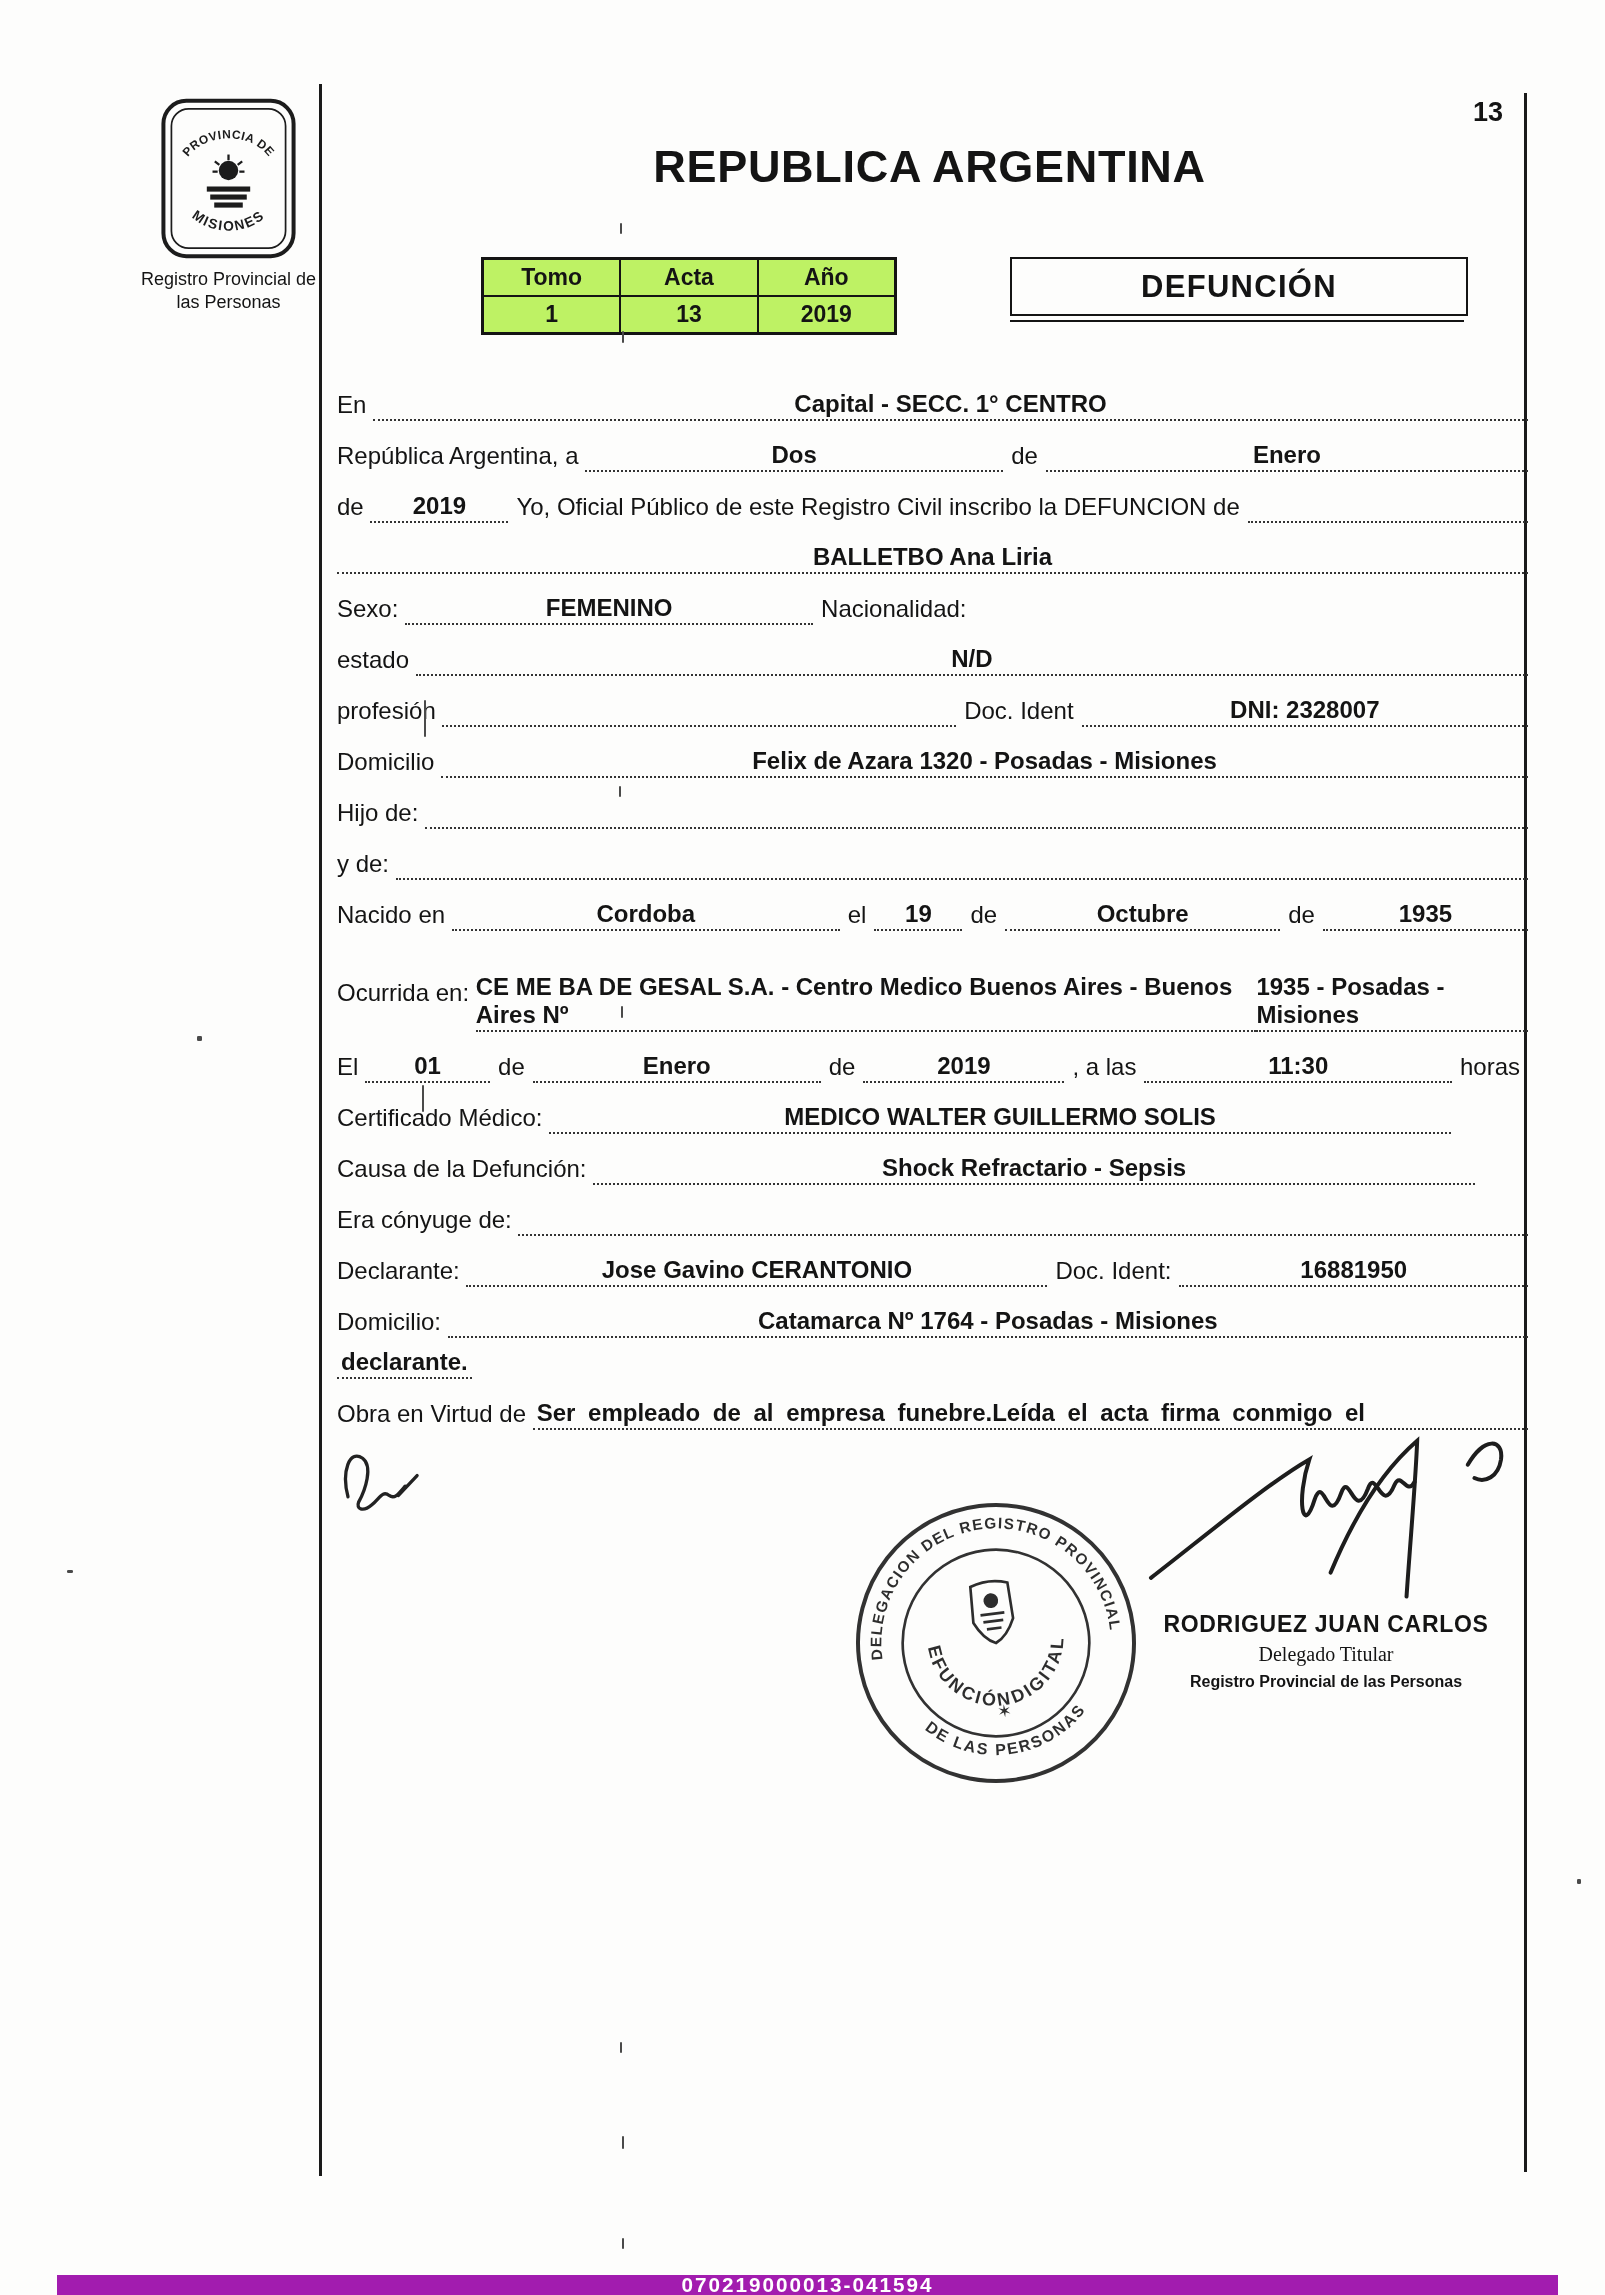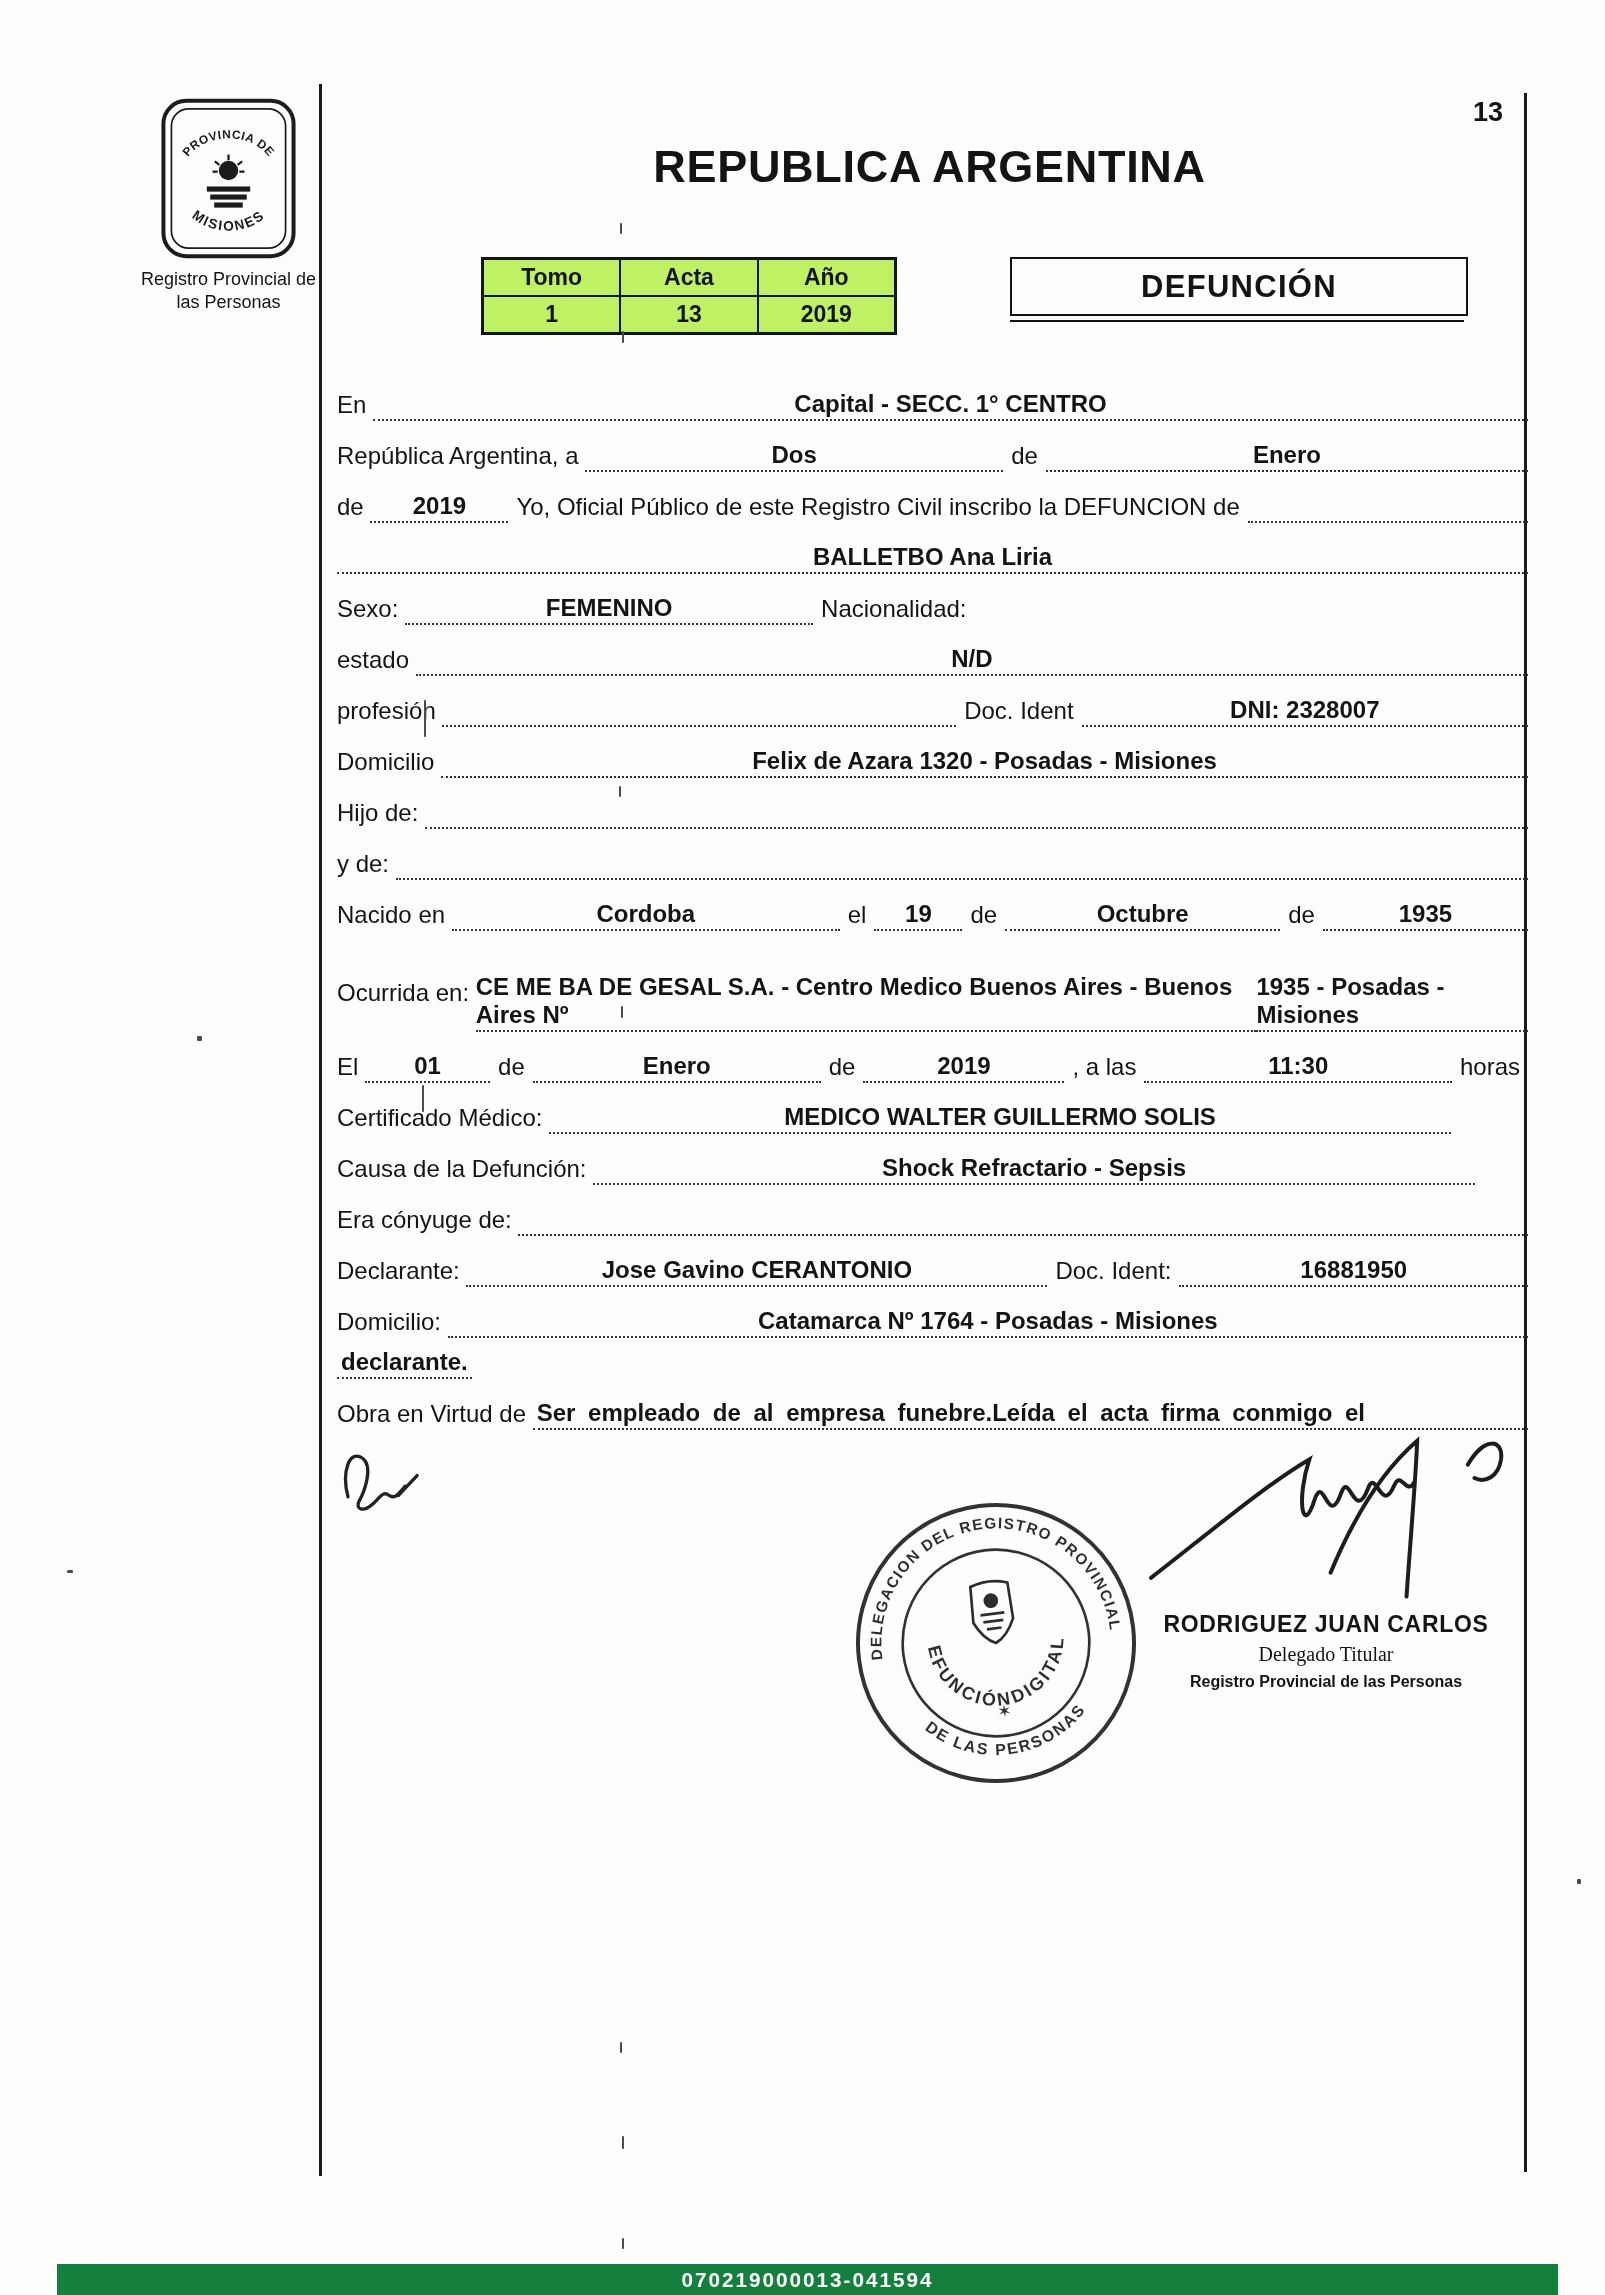--- a/index.html
+++ b/index.html
@@ -48,21 +48,21 @@
 
   .sig-left{position:absolute;left:336px;top:1433px;}
   .sig-right{position:absolute;left:1131px;top:1418px;}
   .stamp{position:absolute;left:846px;top:1493px;transform:rotate(-7deg);}
 
   .signer{position:absolute;left:1126px;top:1611px;width:400px;text-align:center;}
   .signer-name{font-size:23px;font-weight:bold;letter-spacing:0.7px;}
   .signer-role{font-size:20px;font-family:"Liberation Serif",serif;margin-top:5.3px;}
   .signer-org{font-size:16px;font-weight:600;margin-top:6.7px;}
 
-  .footer-bar{position:absolute;left:57px;right:48px;bottom:0;height:31px;background:#15803d;
+  .footer-bar{position:absolute;left:57px;right:48px;bottom:0;height:20px;background:#a21caf;
               display:flex;align-items:center;justify-content:center;}
   .footer-code{color:#fff;font-size:20.7px;font-weight:bold;letter-spacing:2px;}
 
   .artifact{position:absolute;background:#4a4a4a;border-radius:1.3px;}
 </style>
 </head>
 <body>
 
 <div class="page">
 

